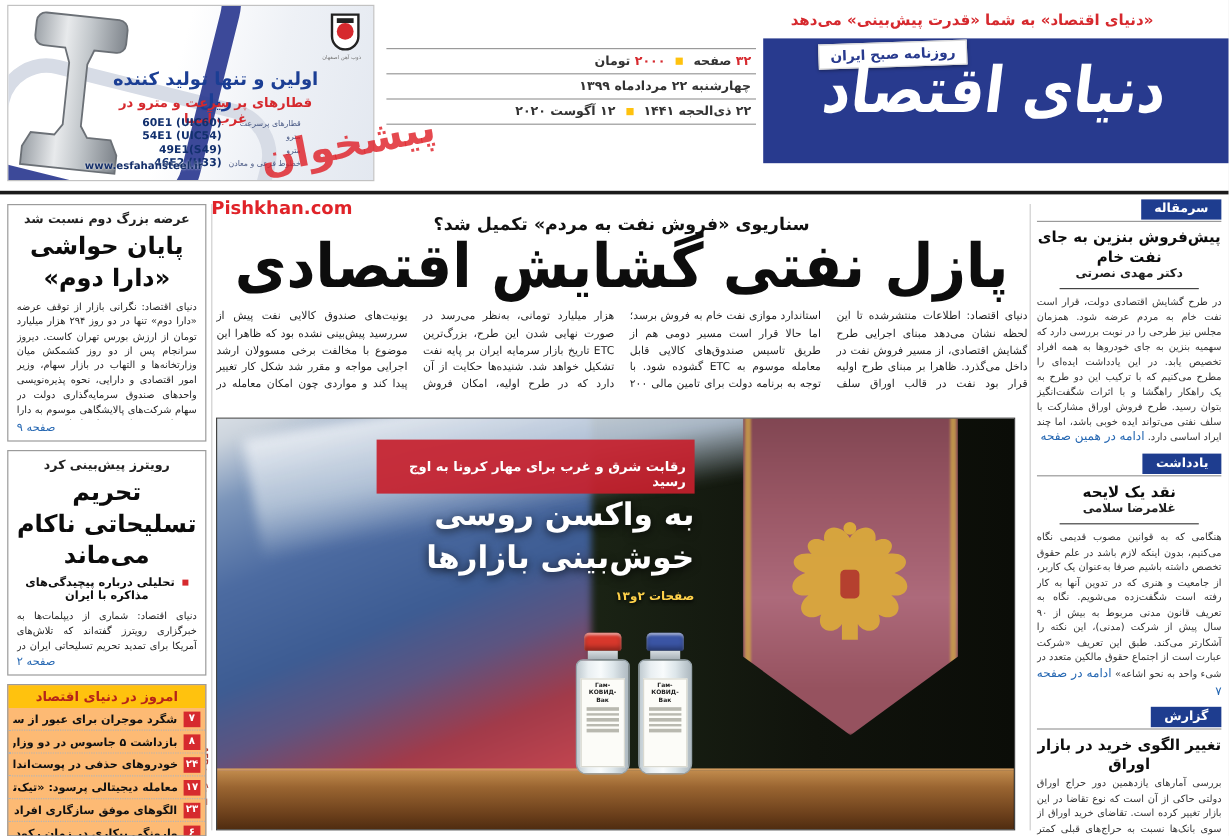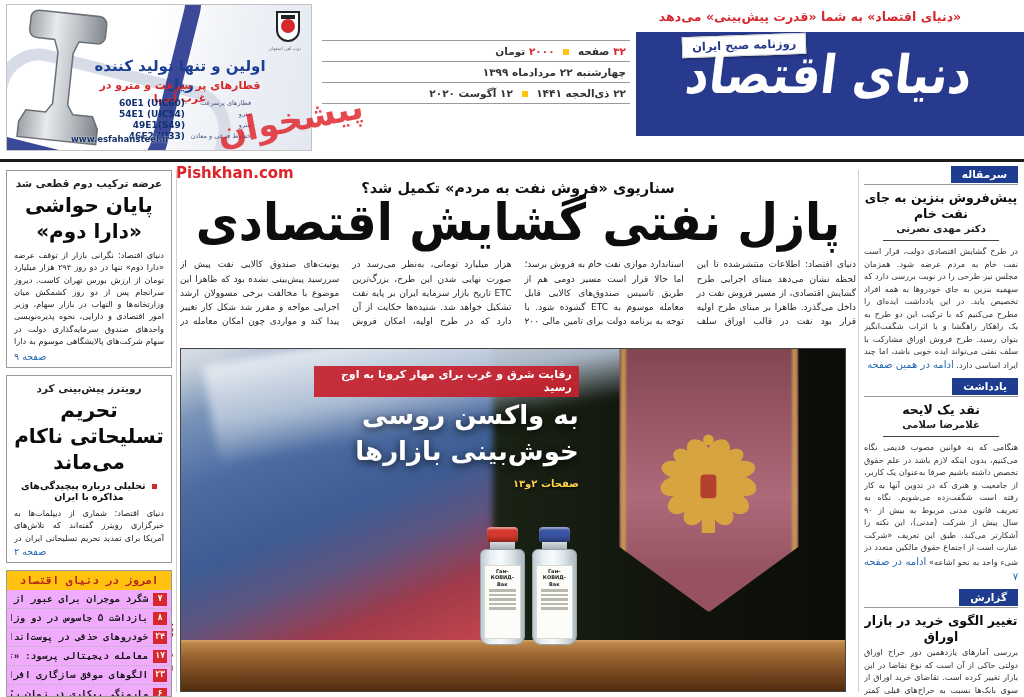--- a/index.html
+++ b/index.html
@@ -89,21 +89,21 @@
   .cap-red { background:#d8382c; } .cap-blue { background:#3b55a5; }
   .vial .neck { height:7px; margin:0 10px; background:linear-gradient(#d7dde1,#a9b2b8); }
   .vial .glass { position:relative; height:96px; border:1px solid #97a3aa; border-radius:6px 6px 9px 9px;
     background:linear-gradient(90deg,#bfcad0 0%,#e9eff2 22%,#f8fbfc 46%,#dde6ea 70%,#aeb9c0 100%); overflow:hidden; }
   .vlabel { position:absolute; left:3px; right:3px; top:15px; bottom:5px; background:#fcfcf8;
     border:1px solid #d9d9d0; padding:2px 2px; direction:ltr; text-align:center; }
   .vlabel .t { font-size:5px; font-weight:bold; color:#222; line-height:1.3; }
   .vlabel .bar { height:2.5px; background:#b9b9b0; margin:2px 2px; }
   #photo-overlay { position:absolute; left:20%; top:5%; width:265px; text-align:right; direction:rtl; }
   #photo-kicker { display:inline-block; background:rgba(198,32,44,.92); color:#fff;
-    font-size:11px; font-weight:bold; padding:2px 7px 3px; }
+    font-size:11px; font-weight:bold; padding:16px 7px 3px; }
   .photo-title { font-size:26px; font-weight:bold; color:#fff; line-height:1.4;
     text-shadow:0 2px 8px rgba(0,0,0,.75); }
   #photo-pages { margin-top:8px; color:#ffd24a; font-size:10px; font-weight:bold;
     text-shadow:0 1px 3px rgba(0,0,0,.8); }
   #photo-credit { left:166px; top:622px; writing-mode:vertical-rl; font-size:7px;
     color:#b03a30; font-weight:bold; }
 
   
   #left-col { left:6px; top:170px; width:166px; height:527px; display:flex;
     flex-direction:column; }
@@ -112,21 +112,21 @@
   #story1 { height:198px; } #story2 { height:188px; }
   .story-kicker { text-align:center; font-size:10.5px; font-weight:bold; color:#222; }
   .story-title { text-align:center; font-size:20px; font-weight:bold; color:#0c0c0c;
     line-height:1.3; margin-top:3px; letter-spacing:-1px; }
   .story-sub { text-align:center; font-size:9.5px; font-weight:bold; color:#111; margin-top:5px; }
   .rsq { display:inline-block; width:5px; height:5px; background:#d6292e; margin-left:3px; }
   .story-body { flex:1; overflow:hidden; text-align:justify; font-size:8.2px;
     line-height:1.5; color:#222; margin-top:5px; }
   .story-link { text-align:left; font-size:9.5px; margin-top:1px; }
 
-  #today-box { flex:1; border:1px solid #9b9b9b; overflow:hidden; background:#f0abfc;font-family:Liberation Mono, monospace; }
+  #today-box { flex:1; border:1px solid #9b9b9b; overflow:hidden; background:#fdba74; }
   #today-head { background:#ffc20e; color:#b5231a; text-align:center; font-size:11px;
     font-weight:bold; padding:3px 2px; }
   .today-row { display:flex; direction:rtl; align-items:center; padding:2.5px 4px;
     border-bottom:1px dotted #b5b5b5; }
   .today-num { width:14px; height:13px; background:#d6292e; color:#fff; font-size:8.5px;
     font-weight:bold; text-align:center; line-height:13px; margin-left:5px; flex:none; }
   .today-text { flex:1; font-size:9.3px; font-weight:bold; color:#111; text-align:right;
     white-space:nowrap; overflow:hidden; }
 
   
@@ -280,21 +280,21 @@
       <span id="photo-kicker">رقابت شرق و غرب برای مهار کرونا به اوج رسید</span>
       <div class="photo-title">به واکسن روسی</div>
       <div class="photo-title">خوش‌بینی بازارها</div>
       <div id="photo-pages">صفحات ۲و۱۳</div>
     </div>
   </div>
   <div class="abs" id="photo-credit">■ عکس: AFP</div>
 
   <div class="abs" id="left-col">
     <div class="story-box" id="story1">
-      <div class="story-kicker">عرضه ترکیب دوم قطعی شد</div>
+      <div class="story-kicker">عرضه بزرگ دوم نسبت شد</div>
       <div class="story-title">پایان حواشی «دارا دوم»</div>
       <div class="story-body">دنیای اقتصاد: نگرانی بازار از توقف عرضه «دارا دوم» تنها در دو روز ۲۹۴ هزار میلیارد تومان از ارزش بورس تهران کاست. دیروز سرانجام پس از دو روز کشمکش میان وزارتخانه‌ها و التهاب در بازار سهام، وزیر امور اقتصادی و دارایی، نحوه پذیره‌نویسی واحدهای صندوق سرمایه‌گذاری دولت در سهام شرکت‌های پالایشگاهی موسوم به دارا دوم را مشخص کرد. بر این اساس مقرر شد طرح عرضه بلوکی سهام پالایشگاه‌ها در بورس تهران از دستور کار خارج شود و سهام ۴ پالایشگاه دولتی در قالب فروش واحدهای صندوق دارا دوم در نخستین چهارشنبه شهریورماه و همزمان با هفته دولت عرضه شود.</div>
       <div class="story-link">
         <span class="page-link">صفحه ۹</span>
       </div>
     </div>
     <div class="story-box" id="story2">
       <div class="story-kicker">رویترز پیش‌بینی کرد</div>
       <div class="story-title">تحریم تسلیحاتی ناکام می‌ماند</div>
       <div class="story-sub">

